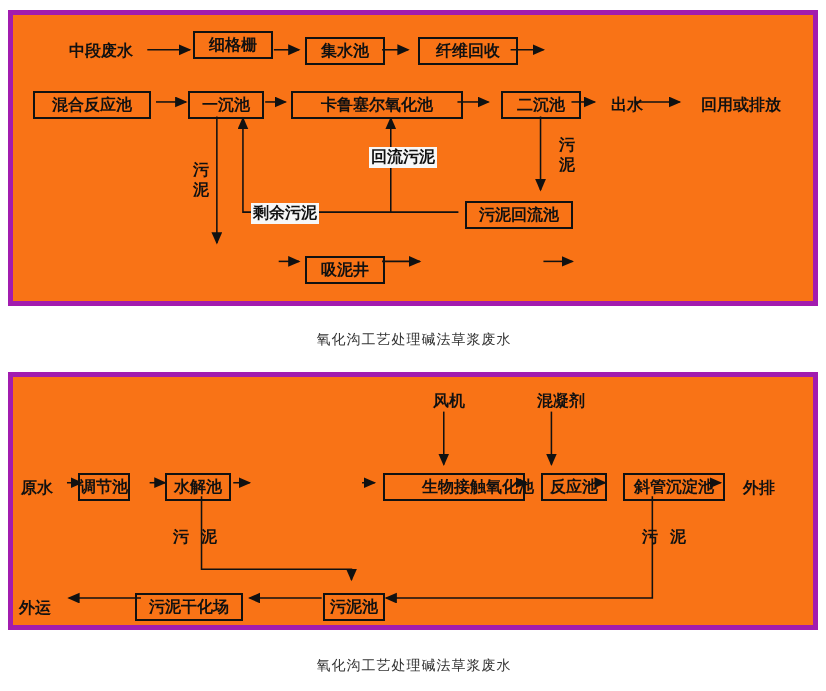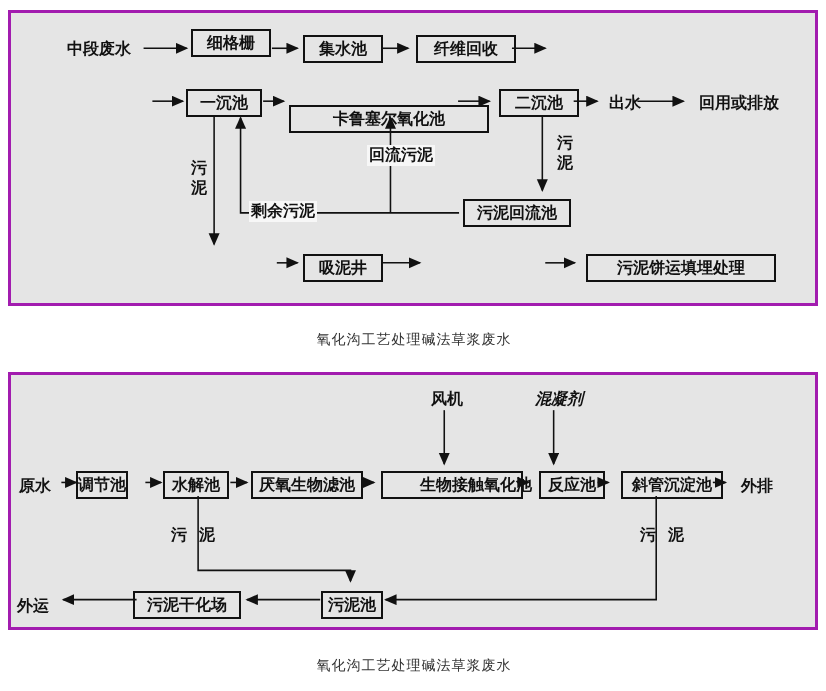--- a/index.html
+++ b/index.html
@@ -1,20 +1,20 @@
 <!DOCTYPE html>
 <html><head>
 <meta charset="utf-8">
 <style>
   * { margin:0; padding:0; box-sizing:border-box; }
   html,body { width:826px; height:691px; background:#ffffff;
               font-family:"DejaVu Sans","Liberation Sans",sans-serif; }
   body { position:relative; overflow:hidden; }
 
-  .panel { position:absolute; background:#e5e5e5; border:3px solid #a21caf; }
+  .panel { position:absolute; background:#f97316; border:5px solid #a21caf; }
   #panel1 { left:8px; top:10px;  width:810px; height:296px; }
   #panel2 { left:8px; top:372px; width:810px; height:258px; }
 
   .arrow-layer { position:absolute; left:0; top:0; width:100%; height:100%; pointer-events:none; }
 
   .box { position:absolute; height:28px; border:2px solid #111; color:#111;
          font-weight:bold; font-size:16px; display:flex; align-items:center;
          justify-content:center; white-space:nowrap; background:transparent; }
 
   .lbl   { position:absolute; color:#111; font-weight:bold; font-size:16px; white-space:nowrap; }
@@ -58,36 +58,36 @@
       <line x1="540" y1="255" x2="570" y2="255" marker-end="url(#ah1)"></line>
     </g>
   </svg>
 
   <div class="lbl" style="left:56px;top:26px;">中段废水</div>
 
   <div class="box" style="left:180px;top:16px;width:80px;">细格栅</div>
   <div class="box" style="left:292px;top:22px;width:80px;">集水池</div>
   <div class="box" style="left:405px;top:22px;width:100px;">纤维回收</div>
 
+  <div class="box" style="left:20px;top:76px;width:118px;">混合反应池</div>
   <div class="box" style="left:175px;top:76px;width:76px;">一沉池</div>
-  <div class="box" style="left:278px;top:92px;width:200px;text-align:right;">卡鲁塞尔氧化池</div>
+  <div class="box" style="left:278px;top:76px;width:172px;text-align:right;">卡鲁塞尔氧化池</div>
   <div class="box" style="left:488px;top:76px;width:80px;">二沉池</div>
 
   <div class="lbl" style="left:598px;top:80px;">出水</div>
   <div class="lbl" style="left:688px;top:80px;">回用或排放</div>
 
   <div class="lbl-v" style="left:544px;top:120px;">污泥</div>
   <div class="lbl lbl-bg" style="left:356px;top:132px;">回流污泥</div>
   <div class="lbl lbl-bg" style="left:238px;top:188px;">剩余污泥</div>
   <div class="lbl-v" style="left:178px;top:145px;">污泥</div>
 
   <div class="box" style="left:452px;top:186px;width:108px;">污泥回流池</div>
 
   <div class="box" style="left:292px;top:241px;width:80px;">吸泥井</div>
-  <div class="box" style="left:575px;top:241px;width:190px;">污泥饼运填埋处理</div>
 </div>
 
 <div class="caption" id="caption1">氧化沟工艺处理碱法草浆废水</div>
 
 <div class="panel" id="panel2">
   <svg class="arrow-layer" viewBox="0 0 810 258">
     <defs>
       <marker id="ah2" markerWidth="9" markerHeight="9" refX="7" refY="3.5" orient="auto">
         <path d="M0,0 L8,3.5 L0,7 Z" fill="#111"></path>
       </marker>
@@ -103,27 +103,26 @@
       <line x1="594" y1="110" x2="605" y2="110" marker-end="url(#ah2)"></line>
       <line x1="712" y1="110" x2="725" y2="110" marker-end="url(#ah2)"></line>
       <polyline points="185,124 185,200 341,200 341,211" marker-end="url(#ah2)"></polyline>
       <polyline points="654,124 654,230 377,230" marker-end="url(#ah2)"></polyline>
       <line x1="310" y1="230" x2="235" y2="230" marker-end="url(#ah2)"></line>
       <line x1="122" y1="230" x2="47" y2="230" marker-end="url(#ah2)"></line>
     </g>
   </svg>
 
   <div class="lbl" style="left:420px;top:14px;">风机</div>
-  <div class="lbl" style="left:524px;top:14px;font-style:italic;">混凝剂</div>
+  <div class="lbl" style="left:524px;top:14px;">混凝剂</div>
 
   <div class="lbl" style="left:8px;top:101px;">原水</div>
 
   <div class="box" style="left:65px;top:96px;width:52px;">调节池</div>
   <div class="box" style="left:152px;top:96px;width:66px;">水解池</div>
-  <div class="box" style="left:240px;top:96px;width:112px;">厌氧生物滤池</div>
   <div class="box" style="left:370px;top:96px;width:142px;padding-left:48px;">生物接触氧化池</div>
   <div class="box" style="left:528px;top:96px;width:66px;">反应池</div>
   <div class="box" style="left:610px;top:96px;width:102px;">斜管沉淀池</div>
 
   <div class="lbl" style="left:730px;top:101px;">外排</div>
 
   <div class="lbl-gap" style="left:160px;top:150px;">污泥</div>
   <div class="lbl-gap" style="left:629px;top:150px;">污泥</div>
 
   <div class="lbl" style="left:6px;top:221px;">外运</div>

